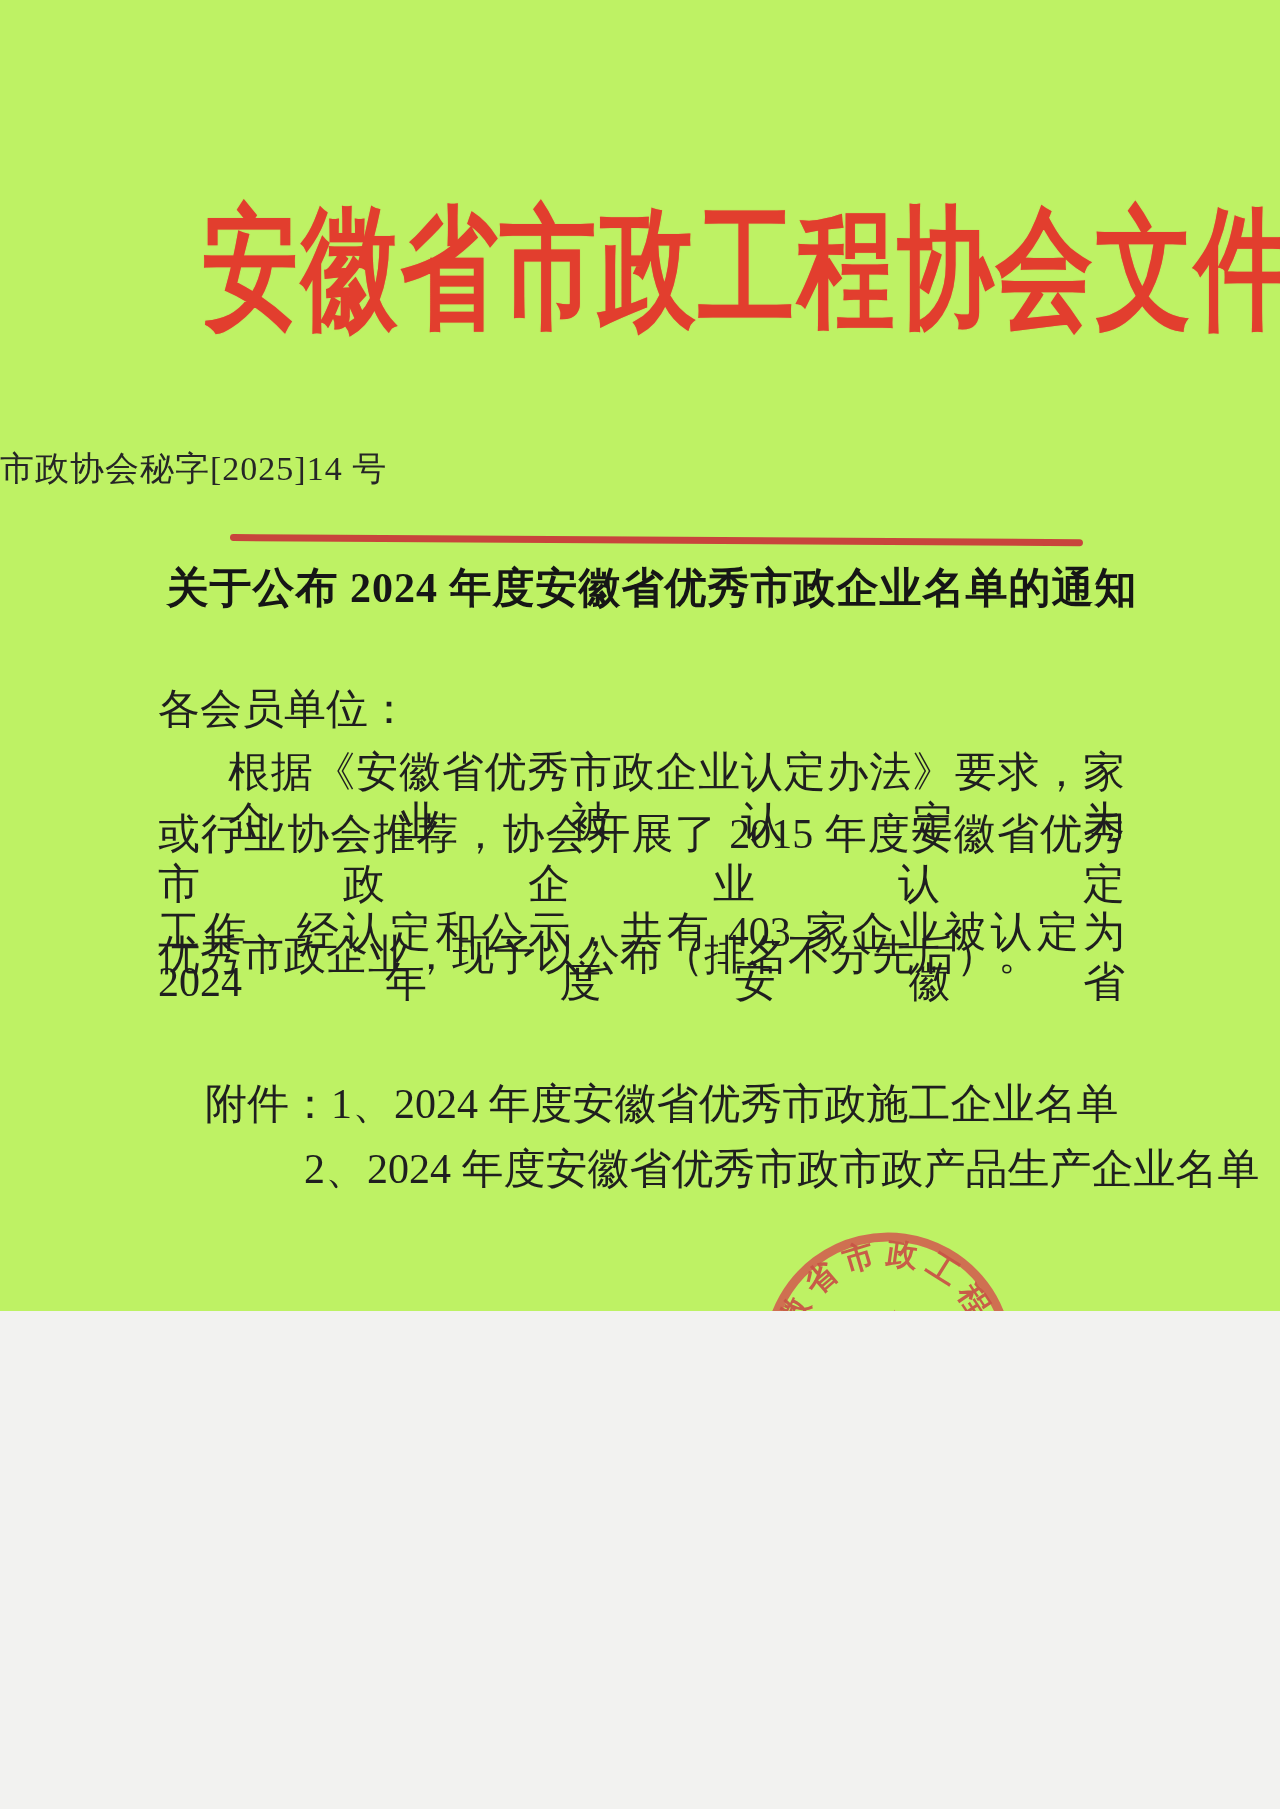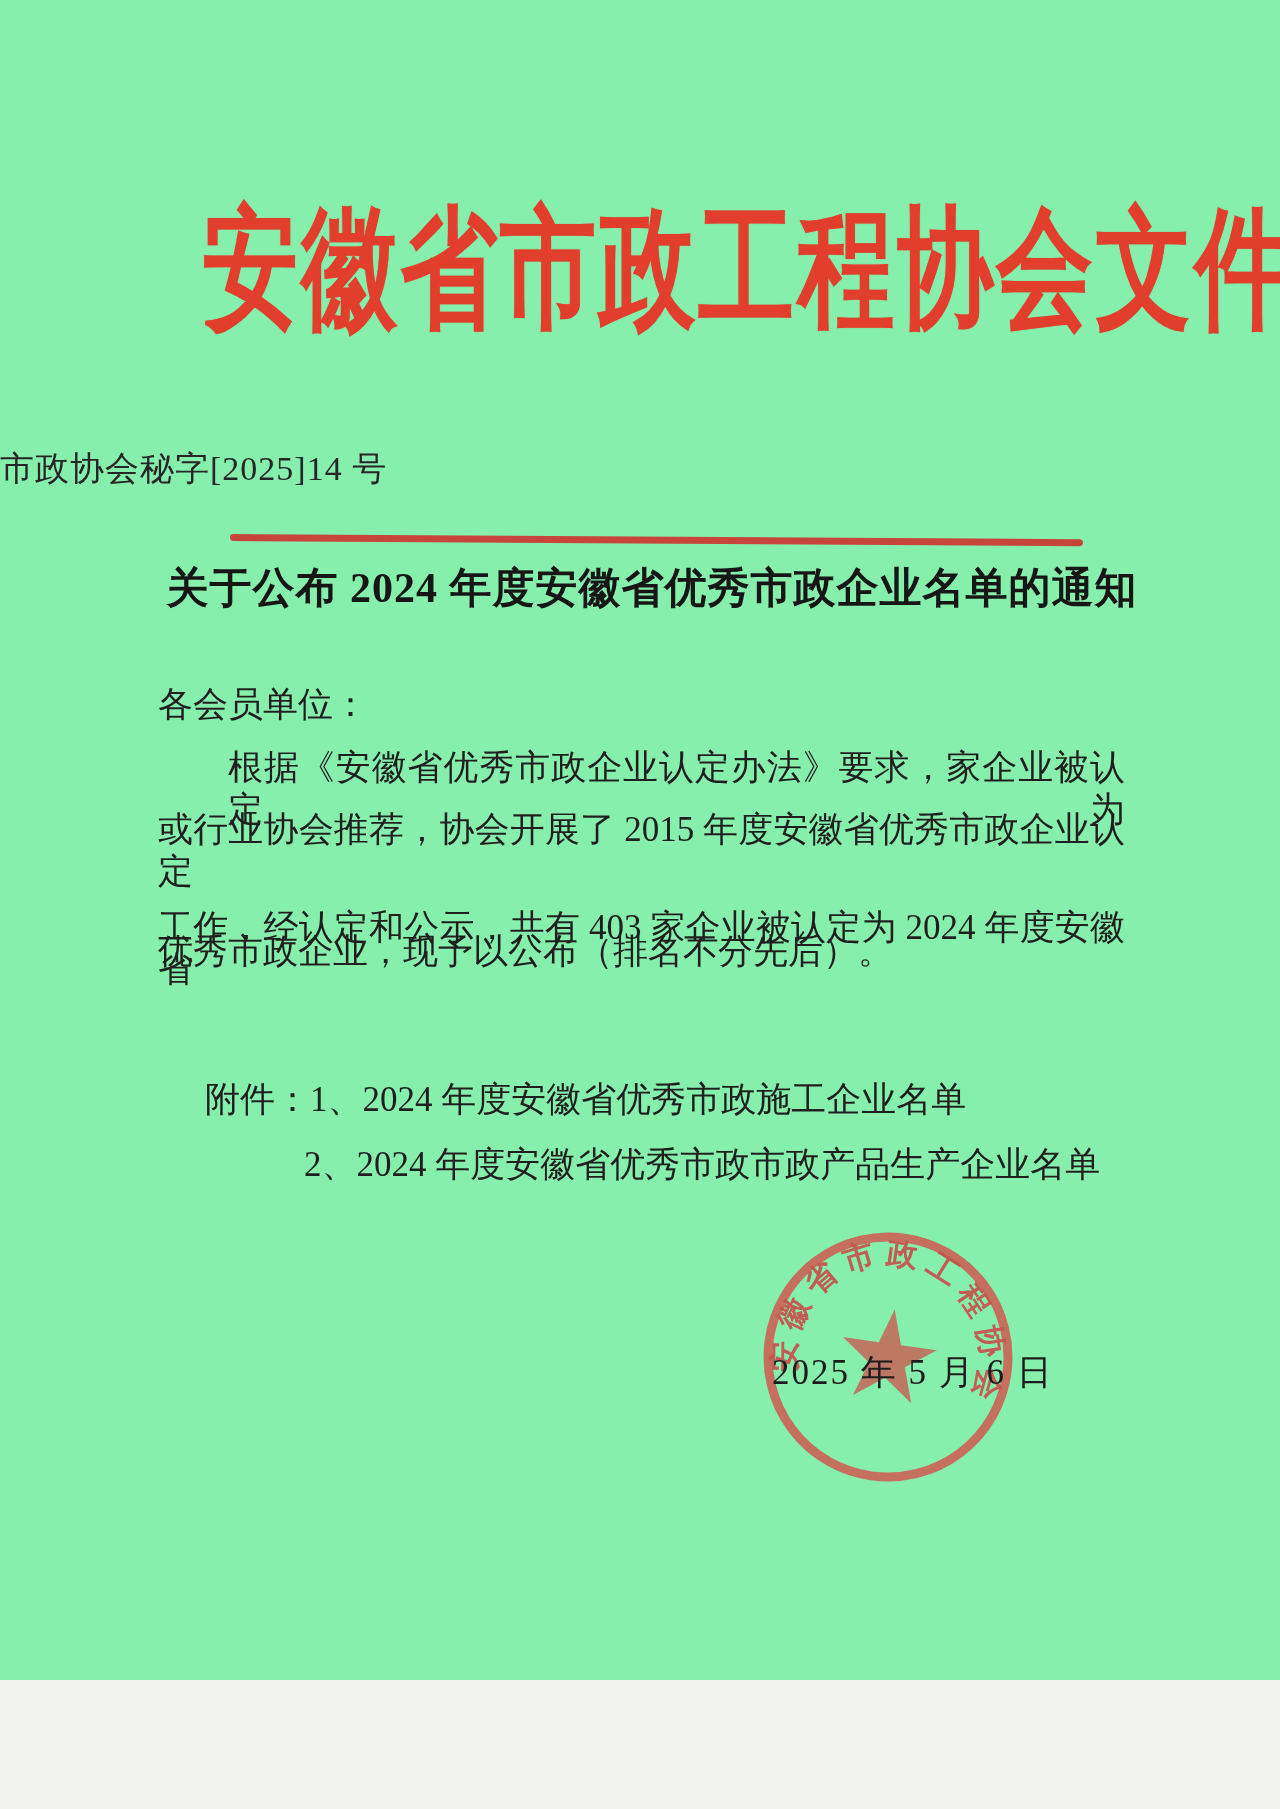--- a/index.html
+++ b/index.html
@@ -4,22 +4,22 @@
 <style>
   html,body{margin:0;padding:0;}
   body{
     width:1280px;height:1809px;
     background:#f2f2f0;
     font-family:"Liberation Serif","DejaVu Serif",serif;
     position:relative;
   }
   .page{
     position:absolute;left:0;top:0;
-    width:1280px;height:1680px;
-    background:#86efac;
+    width:1280px;height:1311px;
+    background:#bef264;
     overflow:hidden;
   }
   
   .masthead{
     position:absolute;left:0;top:196px;width:1280px;
     text-align:center;white-space:nowrap;
   }
   .masthead .inner{
     display:inline-block;
     transform:scaleX(0.73);
@@ -47,21 +47,21 @@
   .notice-title{
     position:absolute;left:0;top:560px;width:1280px;
     text-align:center;
     font-size:42px;font-weight:bold;color:#161616;
     letter-spacing:1px;
     padding-left:12px;
   }
   
   .line{
     position:absolute;left:158px;width:967px;
-    font-size:35px;color:#1f1f1f;line-height:1.2;
+    font-size:42px;color:#1f1f1f;line-height:1.2;
     white-space:nowrap;
   }
   .just{
     white-space:normal;
     text-align:justify;text-align-last:justify;
   }
   .salutation{top:684px;}
   .bl1{top:747px;padding-left:70px;width:897px;}
   .bl2{top:809px;}
   .bl3{top:871px;margin-top:36px;}

